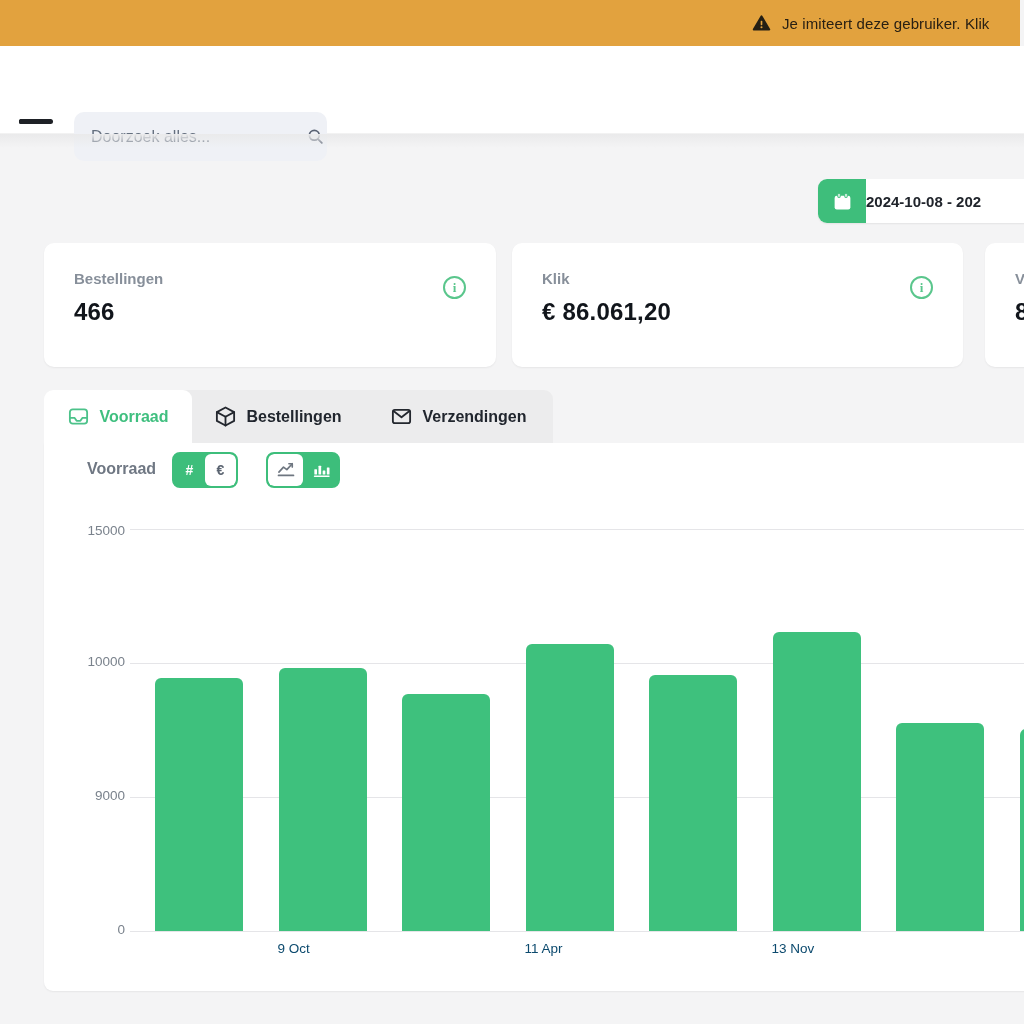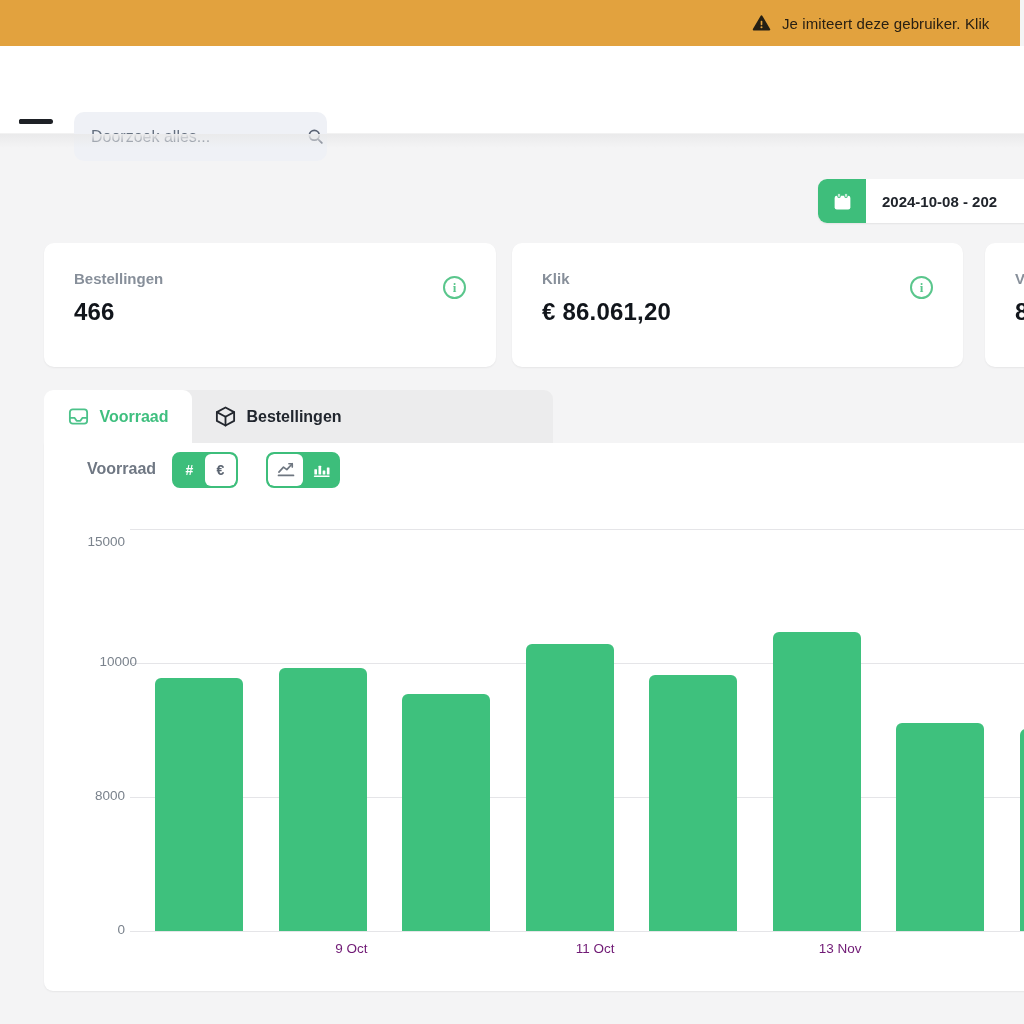--- a/index.html
+++ b/index.html
@@ -44,21 +44,21 @@
   
   .datepill {
     position:absolute; left:818px; top:179px; width:270px; height:44px;
     background:#FFFFFF; border-radius:9px; display:flex; align-items:center;
     box-shadow:0 1px 2px rgba(0,0,0,0.07);
   }
   .datepill .cal {
     width:48px; height:44px; background:#3EBE7B; border-radius:9px 0 0 9px;
     display:flex; align-items:center; justify-content:center; flex:0 0 auto;
   }
-  .datepill .dtext { padding-left:16px; font-size:15px; font-weight:700; color:#20242B; white-space:nowrap; }
+  .datepill .dtext { font-size:15px; font-weight:700; color:#20242B; white-space:nowrap; }
   
   .card {
     position:absolute; top:243px; height:124px; background:#fff; border-radius:10px;
     box-shadow:0 1px 2px rgba(0,0,0,0.06);
   }
   .card .clabel { position:absolute; left:30px; top:27px; font-size:15px; font-weight:600; color:#878F9A; }
   .card .cvalue { position:absolute; left:30px; top:55px; font-size:24px; font-weight:700; color:#11151B; letter-spacing:.2px; }
   .info-badge {
     position:absolute; right:30px; top:33px; width:23px; height:23px; border-radius:50%;
     border:2px solid #5AC68C; display:flex; align-items:center; justify-content:center;
@@ -88,21 +88,21 @@
   .seg { display:flex; align-items:center; justify-content:center; height:100%; }
   .seg.on  { background:#3DBE7B; color:#fff; }
   .seg.off { background:#FFFFFF; color:#5A6370; border-radius:6px; }
   .seg-txt { font-size:14px; font-weight:700; width:31px; text-align:center; }
   .seg-ic  { width:35px; }
   
   .plot { position:absolute; left:0; top:0; width:100%; height:100%; }
   .gridline { position:absolute; height:1px; background:#E5E5E8; right:0; }
   .ytick { position:absolute; width:81px; text-align:right; font-size:13.5px; color:#7A828C; }
   .bar { position:absolute; border-radius:6px 6px 0 0; }
-  .xlabel { position:absolute; width:90px; text-align:right; font-size:13.5px; color:#701a75; }
+  .xlabel { position:absolute; width:90px; text-align:left; font-size:13.5px; color:#0c4a6e; }
 </style>
 </head>
 <body>
 
 <div class="banner">
   <div class="banner-inner">
     <svg width="19" height="18" viewBox="0 0 24 24">
       <path d="M12 3 L22.4 20.6 H1.6 Z" fill="#241F14" stroke="#241F14" stroke-width="2.5" stroke-linejoin="round"></path>
       <rect x="10.9" y="9" width="2.2" height="6" rx="1" fill="#E2A23E"></rect>
       <circle cx="12" cy="17.6" r="1.4" fill="#E2A23E"></circle>
@@ -168,20 +168,27 @@
     <span>Voorraad</span>
   </div>
   <div class="tab t2">
     <svg width="23" height="23" viewBox="0 0 24 24" fill="none" stroke="#23272E" stroke-width="1.9" stroke-linecap="round" stroke-linejoin="round">
       <path d="M12 2.6 L21 7.4 V16.6 L12 21.4 L3 16.6 V7.4 Z"></path>
       <path d="M3 7.4 L12 12.2 L21 7.4"></path>
       <path d="M12 12.2 V21.4"></path>
     </svg>
     <span>Bestellingen</span>
   </div>
+  <div class="tab t3">
+    <svg width="23" height="23" viewBox="0 0 24 24" fill="none" stroke="#23272E" stroke-width="1.9" stroke-linecap="round" stroke-linejoin="round">
+      <rect x="3" y="5" width="18" height="14" rx="2"></rect>
+      <path d="M4 6.5 L12 12.8 L20 6.5"></path>
+    </svg>
+    <span>Verzendingen</span>
+  </div>
 </div>
 
 <div class="chartcard">
   <div class="ctrl-label">Voorraad</div>
 
   <div class="toggle-group tg1">
     <div class="seg on">
       <span class="seg-txt">#</span>
     </div>
     <div class="seg off">
@@ -205,30 +212,30 @@
         <rect x="19" y="9" width="3.2" height="8.5" rx="0.6"></rect>
         <rect x="3.4" y="18.6" width="19" height="1.7" rx="0.85"></rect>
       </svg>
     </div>
   </div>
 
   <div class="plot" id="plot">
       <div class="gridline" style="top: 487.5px; left: 86px;"></div>
       <div class="ytick" style="top: 479px; left: 0px;">0</div>
       <div class="gridline" style="top: 353.5px; left: 86px;"></div>
-      <div class="ytick" style="top: 345px; left: 0px;">8000</div>
+      <div class="ytick" style="top: 345px; left: 0px;">9000</div>
       <div class="gridline" style="top: 219.5px; left: 86px;"></div>
-      <div class="ytick" style="top: 211px; left: 12px;">10000</div>
+      <div class="ytick" style="top: 211px; left: 0px;">10000</div>
       <div class="gridline" style="top: 85.5px; left: 86px;"></div>
-      <div class="ytick" style="top: 91px; left: 0px;">15000</div>
+      <div class="ytick" style="top: 80px; left: 0px;">15000</div>
       <div class="bar" title="8 Oct: 9450" style="left: 111px; width: 88px; top: 234.74px; height: 253.26px; background: rgb(62, 193, 125);"></div>
       <div class="bar" title="9 Oct: 9800" style="left: 234.5px; width: 88px; top: 225.36px; height: 262.64px; background: rgb(62, 193, 125);"></div>
       <div class="bar" title="10 Oct: 8850" style="left: 358px; width: 88px; top: 250.82px; height: 237.18px; background: rgb(62, 193, 125);"></div>
       <div class="bar" title="11 Oct: 10700" style="left: 481.5px; width: 88px; top: 201.24px; height: 286.76px; background: rgb(62, 193, 125);"></div>
       <div class="bar" title="12 Oct: 9550" style="left: 605px; width: 88px; top: 232.06px; height: 255.94px; background: rgb(62, 193, 125);"></div>
       <div class="bar" title="13 Oct: 11150" style="left: 728.5px; width: 88px; top: 189.18px; height: 298.82px; background: rgb(62, 193, 125);"></div>
       <div class="bar" title="14 Oct: 7760" style="left: 852px; width: 88px; top: 280.032px; height: 207.968px; background: rgb(62, 193, 125);"></div>
       <div class="bar" title="15 Oct: 7540" style="left: 975.5px; width: 88px; top: 285.928px; height: 202.072px; background: rgb(62, 193, 125);"></div>
       <div class="xlabel" style="left: 233.5px; top: 498px;">9 Oct</div>
-      <div class="xlabel" style="left: 480.5px; top: 498px;">11 Oct</div>
+      <div class="xlabel" style="left: 480.5px; top: 498px;">11 Apr</div>
       <div class="xlabel" style="left: 727.5px; top: 498px;">13 Nov</div>
     </div>
 </div>
 
 </body></html>

